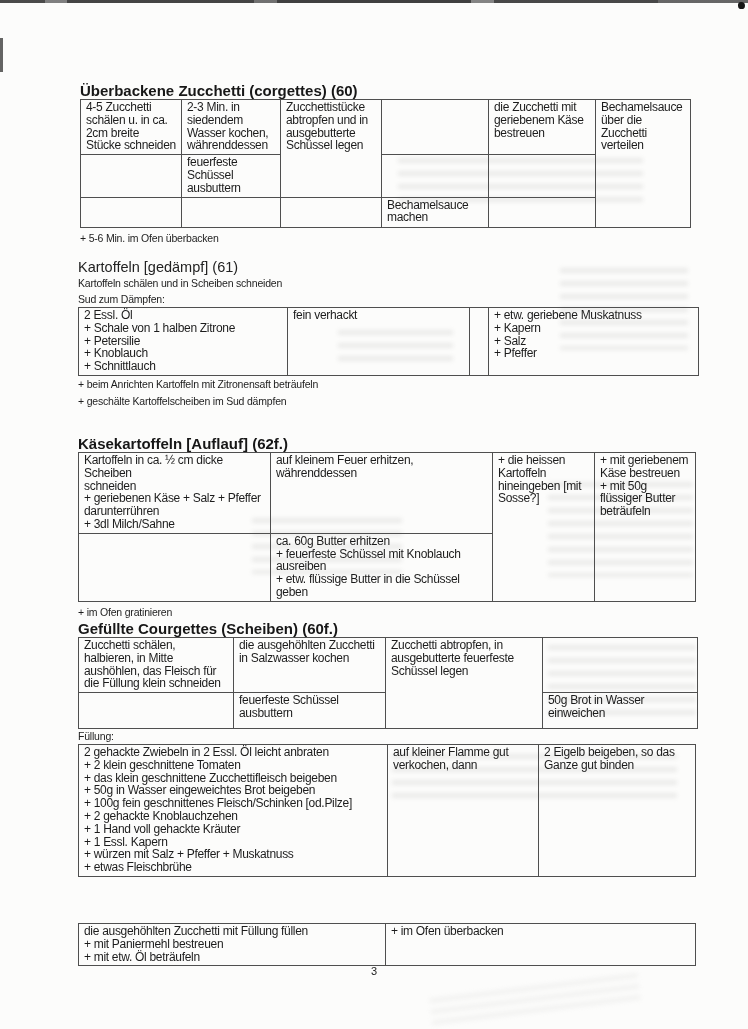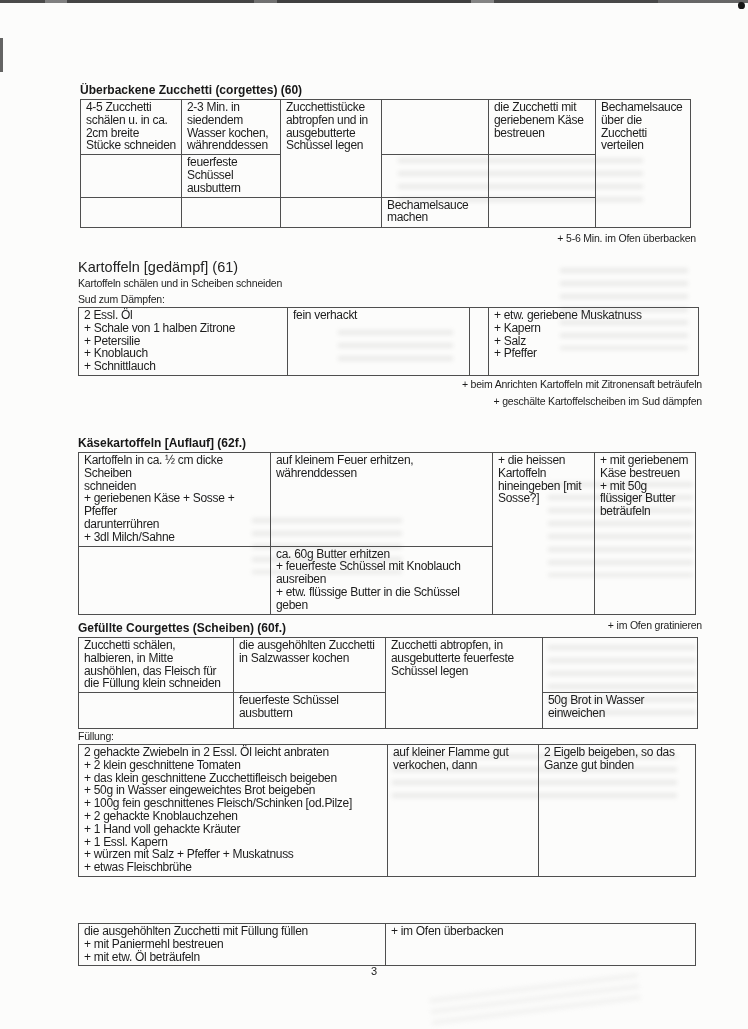--- a/index.html
+++ b/index.html
@@ -40,21 +40,21 @@
   .smudge{
     position:absolute;z-index:0;
     background:repeating-linear-gradient(#dadad8 0 4px, transparent 4px 11px);
     filter:blur(2.5px);opacity:.35;transform:rotate(-7deg);
   }
   
   .sec{position:absolute;left:78px;width:624px;z-index:1;}
   .sec1{left:80px;width:616px;}
   h3.rtitle{
     margin:0 0 2px 0;
-    font-size:12px;font-weight:bold;line-height:13px;color:#171717;
+    font-size:15px;font-weight:bold;line-height:13px;color:#171717;
   }
   .rtitle-big{
     margin:0;
     font-size:14.5px;font-weight:normal;line-height:17px;color:#222;
   }
   .subtitle{font-size:10.5px;line-height:14px;letter-spacing:-0.2px;color:#222;}
   .mini-label{font-size:10.5px;line-height:13px;letter-spacing:-0.2px;color:#222;margin-top:3px;margin-bottom:1px;}
   table.rt{
     border-collapse:collapse;table-layout:fixed;
   }
@@ -63,21 +63,20 @@
     vertical-align:top;
     padding:1px 5px 2px 5px;
     font-size:12px;line-height:12.8px;letter-spacing:-0.3px;
     color:#1c1c1c;
     white-space:pre-line;
     overflow:hidden;
   }
   .footnote{
     font-size:10.5px;line-height:14px;letter-spacing:-0.2px;color:#1d1d1d;
     margin-top:3px;
-    text-align:right;
   }
   .pageno{
     position:absolute;top:965px;left:0;width:748px;text-align:center;
     font-size:11px;color:#222;z-index:1;
   }
 </style>
 </head>
 <body>
 
 <div class="page">
@@ -185,21 +184,21 @@
       <colgroup>
         <col style="width:192px">
           <col style="width:222px">
           <col style="width:102px">
           <col style="width:101px">
       </colgroup>
       <tbody>
           <tr style="height:66px">
         <td>Kartoffeln in ca. ½ cm dicke Scheiben
 schneiden
-+ geriebenen Käse + Sosse + Pfeffer
++ geriebenen Käse + Salz + Pfeffer
 darunterrühren
 + 3dl Milch/Sahne</td>
         <td>auf kleinem Feuer erhitzen,
 währenddessen</td>
         <td rowspan="2">+ die heissen
 Kartoffeln
 hineingeben [mit
 Sosse?]</td>
         <td rowspan="2">+ mit geriebenem
 Käse bestreuen

